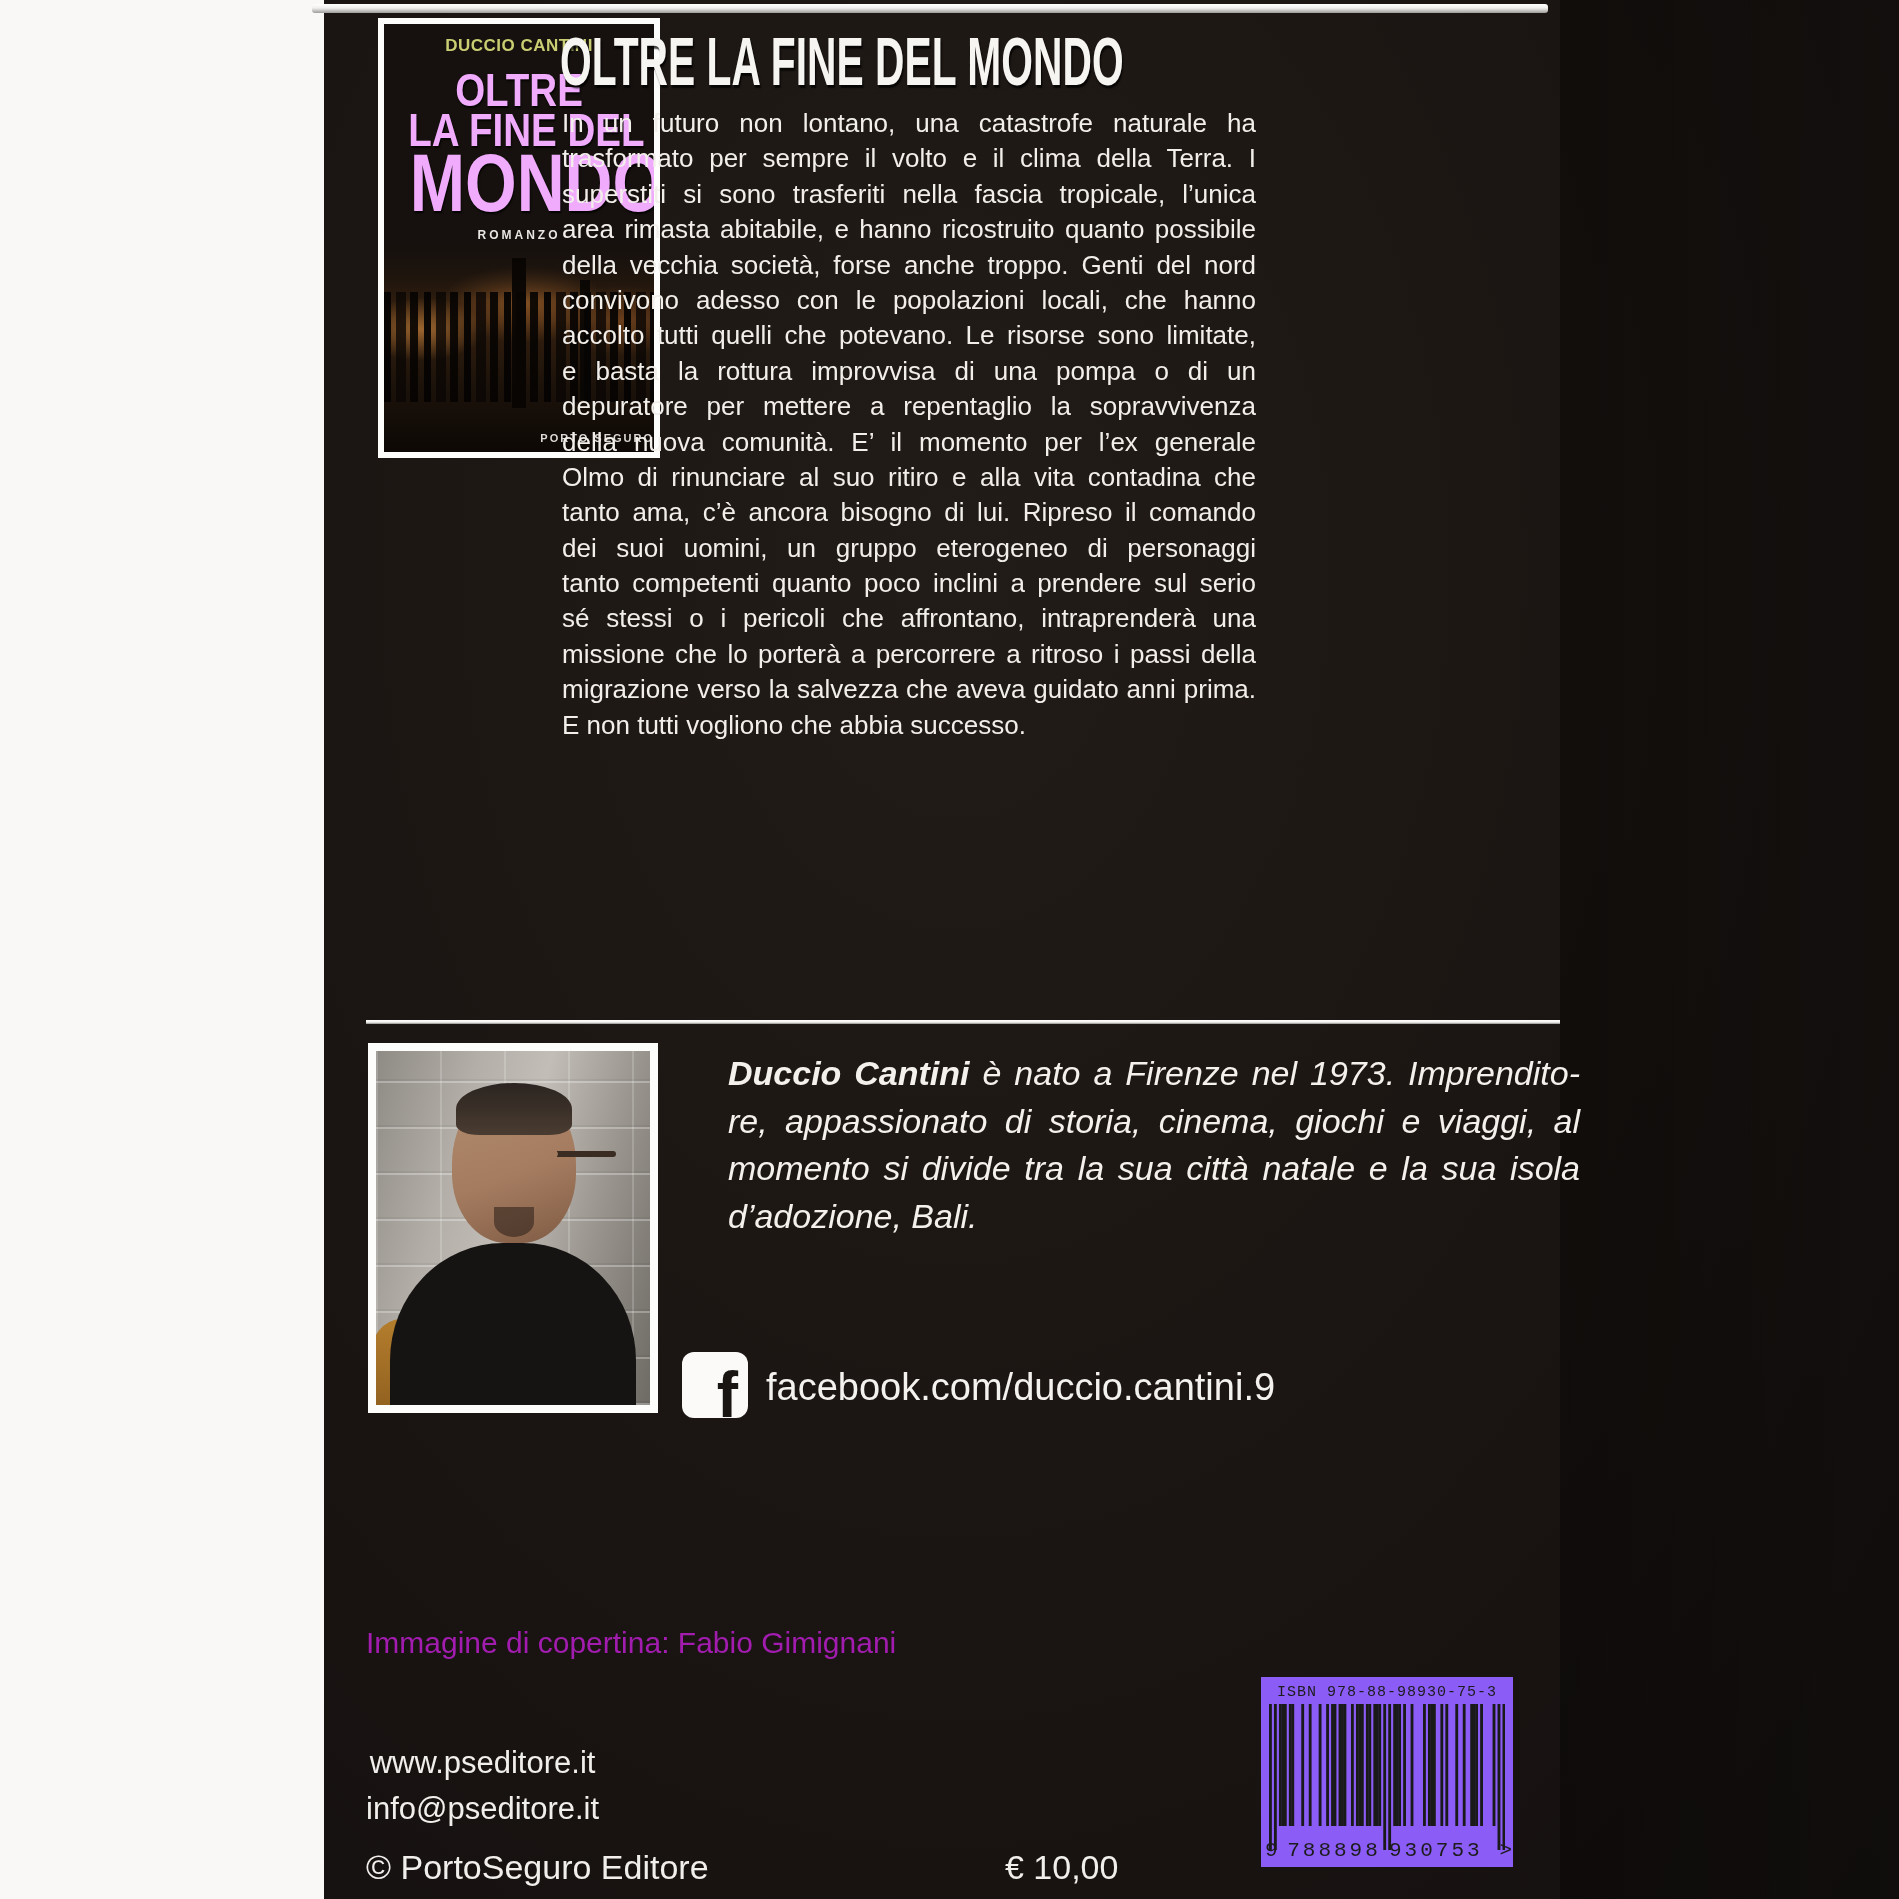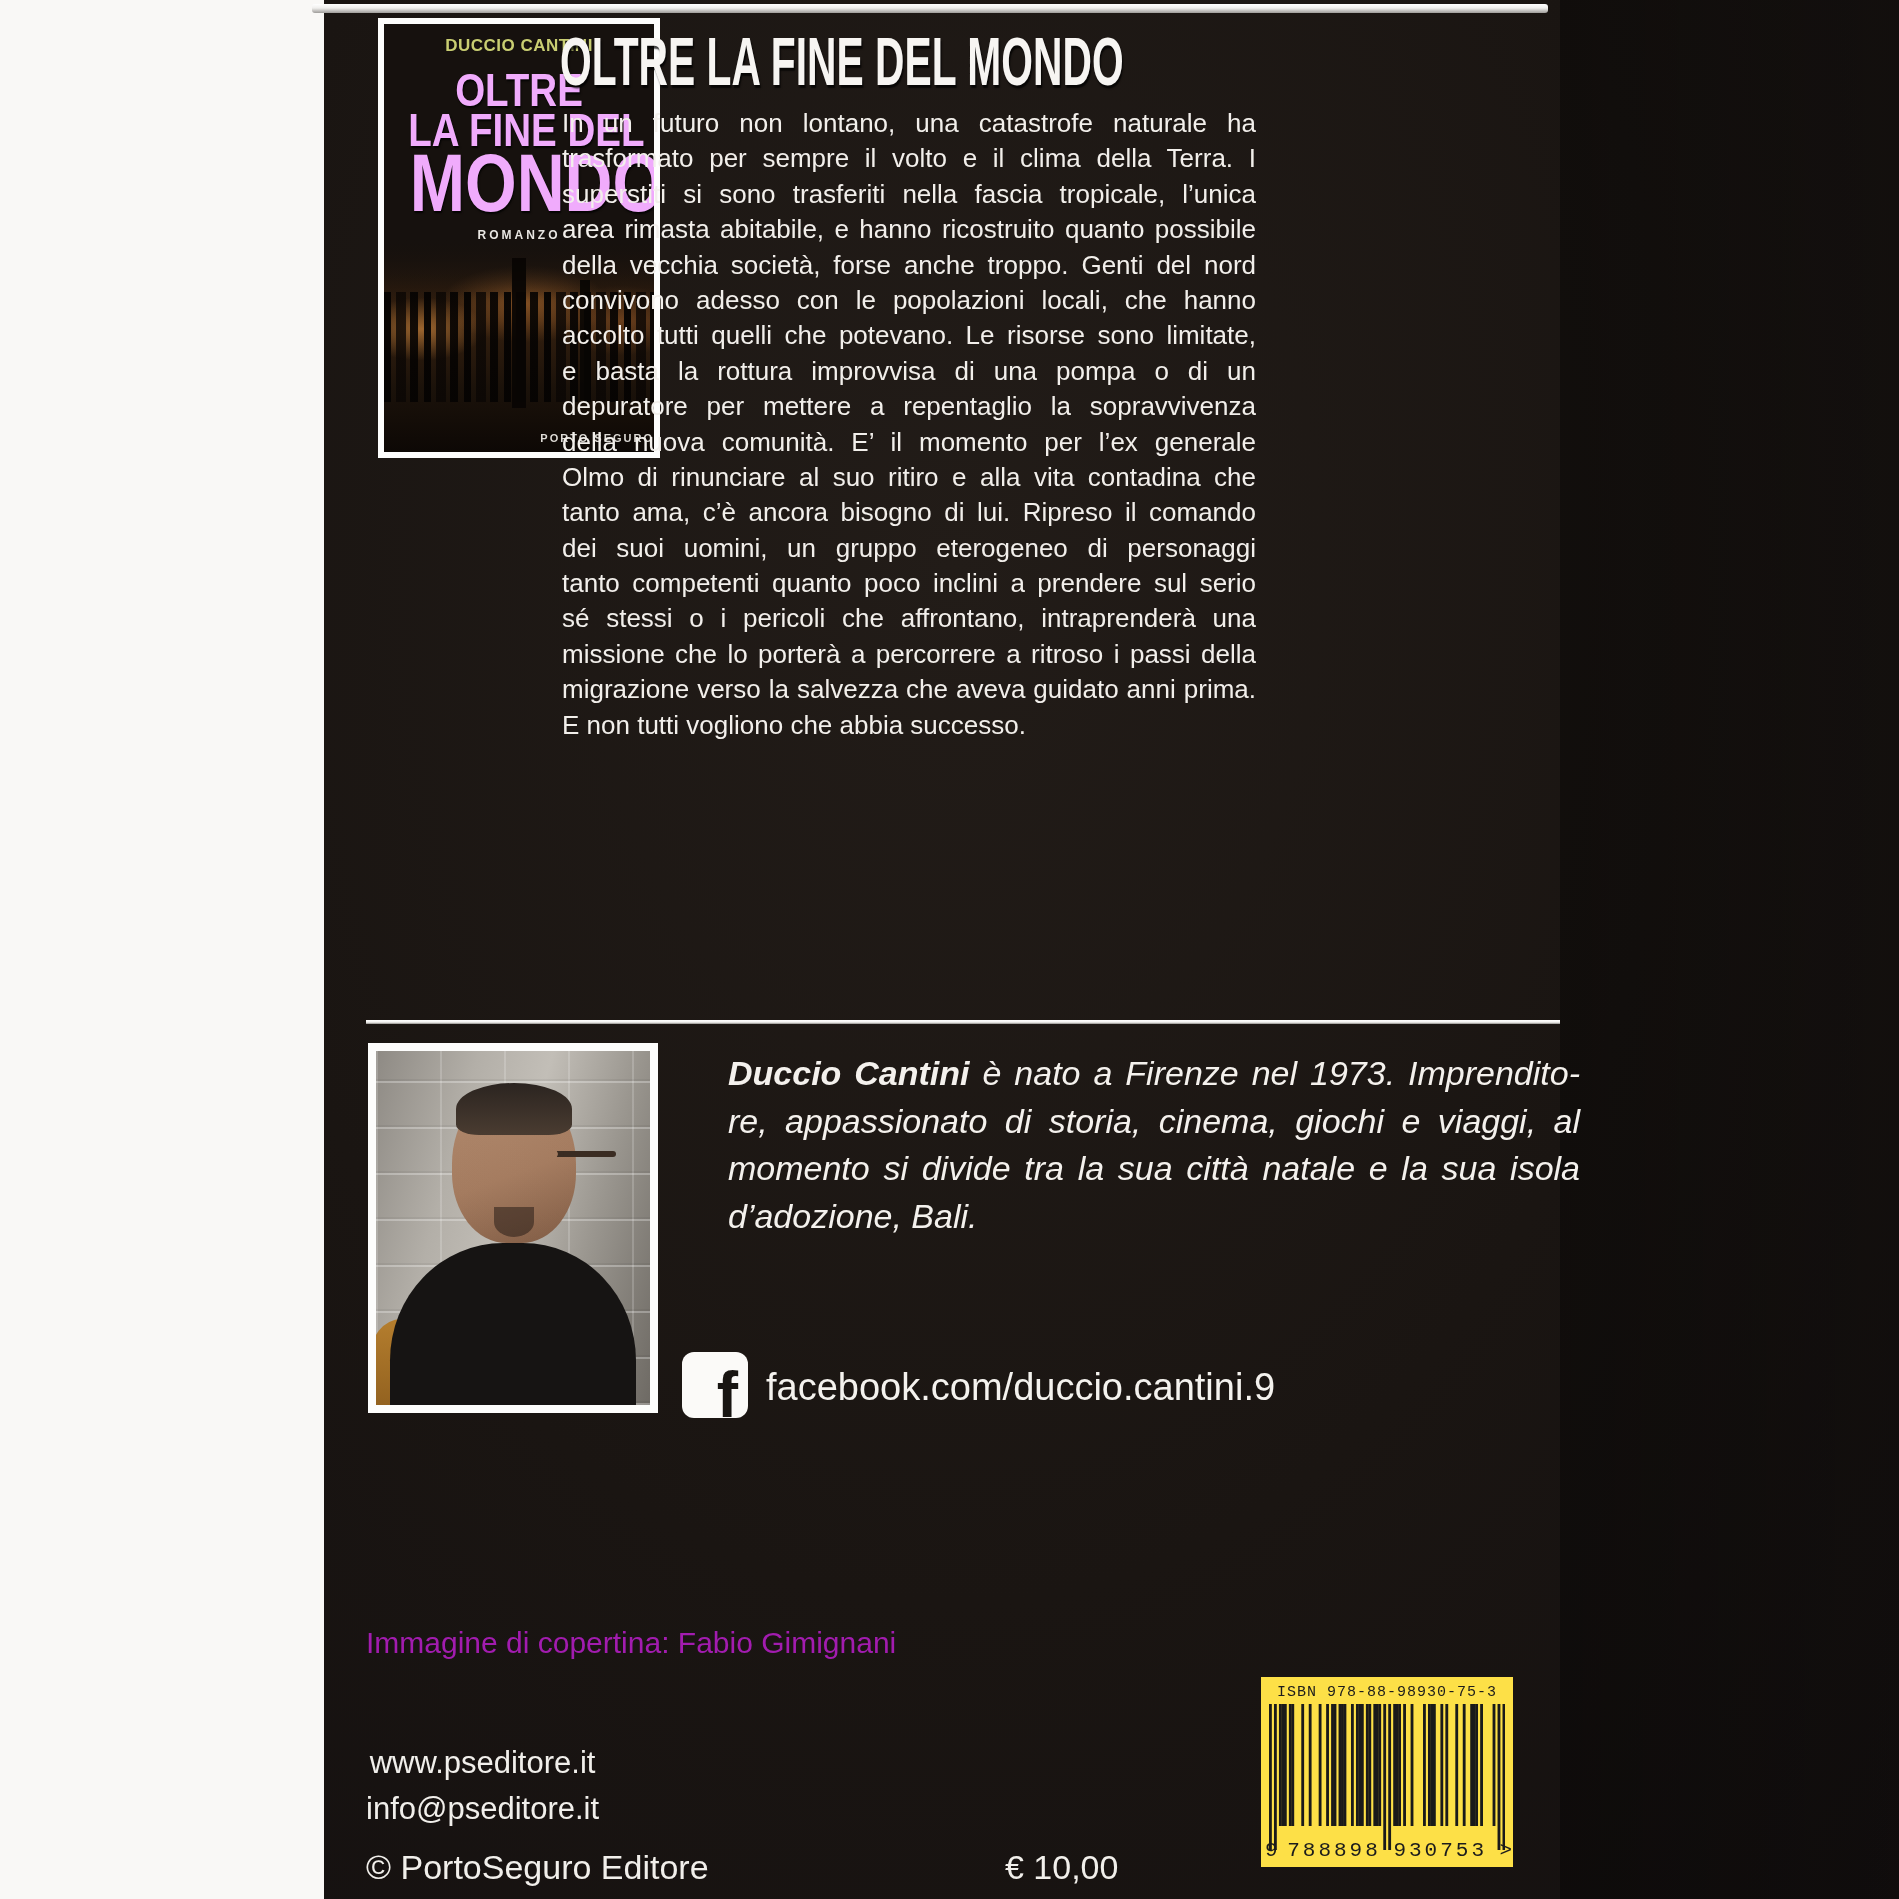--- a/index.html
+++ b/index.html
@@ -86,29 +86,29 @@
          background:#fbfaf8;overflow:hidden;}
   .fb-f{position:absolute;right:10px;bottom:-14px;color:#181512;
          font-size:64px;font-weight:700;font-family:"Liberation Sans",sans-serif;}
   .fb-text{position:absolute;left:766px;top:1366px;color:#f4f2ee;font-size:38px;}
   
   .credit-img{position:absolute;left:366px;top:1626px;color:#a21caf;font-size:30px;}
   .credit-web{position:absolute;left:366px;top:1740px;color:#f1efeb;font-size:31px;line-height:46px;text-align:center;}
   .credit-copy{position:absolute;left:366px;top:1848px;color:#f1efeb;font-size:34px;}
   .price{position:absolute;left:1005px;top:1848px;color:#f1efeb;font-size:34px;}
   
-  .barcode{position:absolute;left:1261px;top:1677px;width:252px;height:190px;background:#fde047;}
+  .barcode{position:absolute;left:1261px;top:1677px;width:252px;height:190px;background:#8b5cf6;}
   .bc-label{position:absolute;top:7px;left:0;width:100%;text-align:center;color:#1c1c1c;
          font-family:"Liberation Mono",monospace;font-size:15px;letter-spacing:1px;white-space:nowrap;}
   .bc-svg{position:absolute;left:8px;top:27px;}
   .bc-digits{position:absolute;bottom:5px;left:0;width:100%;height:24px;color:#1c1c1c;
          font-family:"Liberation Mono",monospace;font-size:21px;}
   .bc-lead{position:absolute;left:4px;bottom:0;}
   .bc-g1{position:absolute;left:26px;width:94px;text-align:center;letter-spacing:3px;bottom:0;}
-  .bc-g2{position:absolute;left:128px;width:98px;text-align:right;letter-spacing:3px;bottom:0;}
+  .bc-g2{position:absolute;left:128px;width:98px;text-align:left;letter-spacing:3px;bottom:0;}
   .bc-trail{position:absolute;right:1px;bottom:0;}
 </style>
 </head>
 <body>
 
 <div id="canvas">
 
   <div class="cover"></div>
   <div class="cover-right-shade"></div>
   <div class="top-edge"></div>

